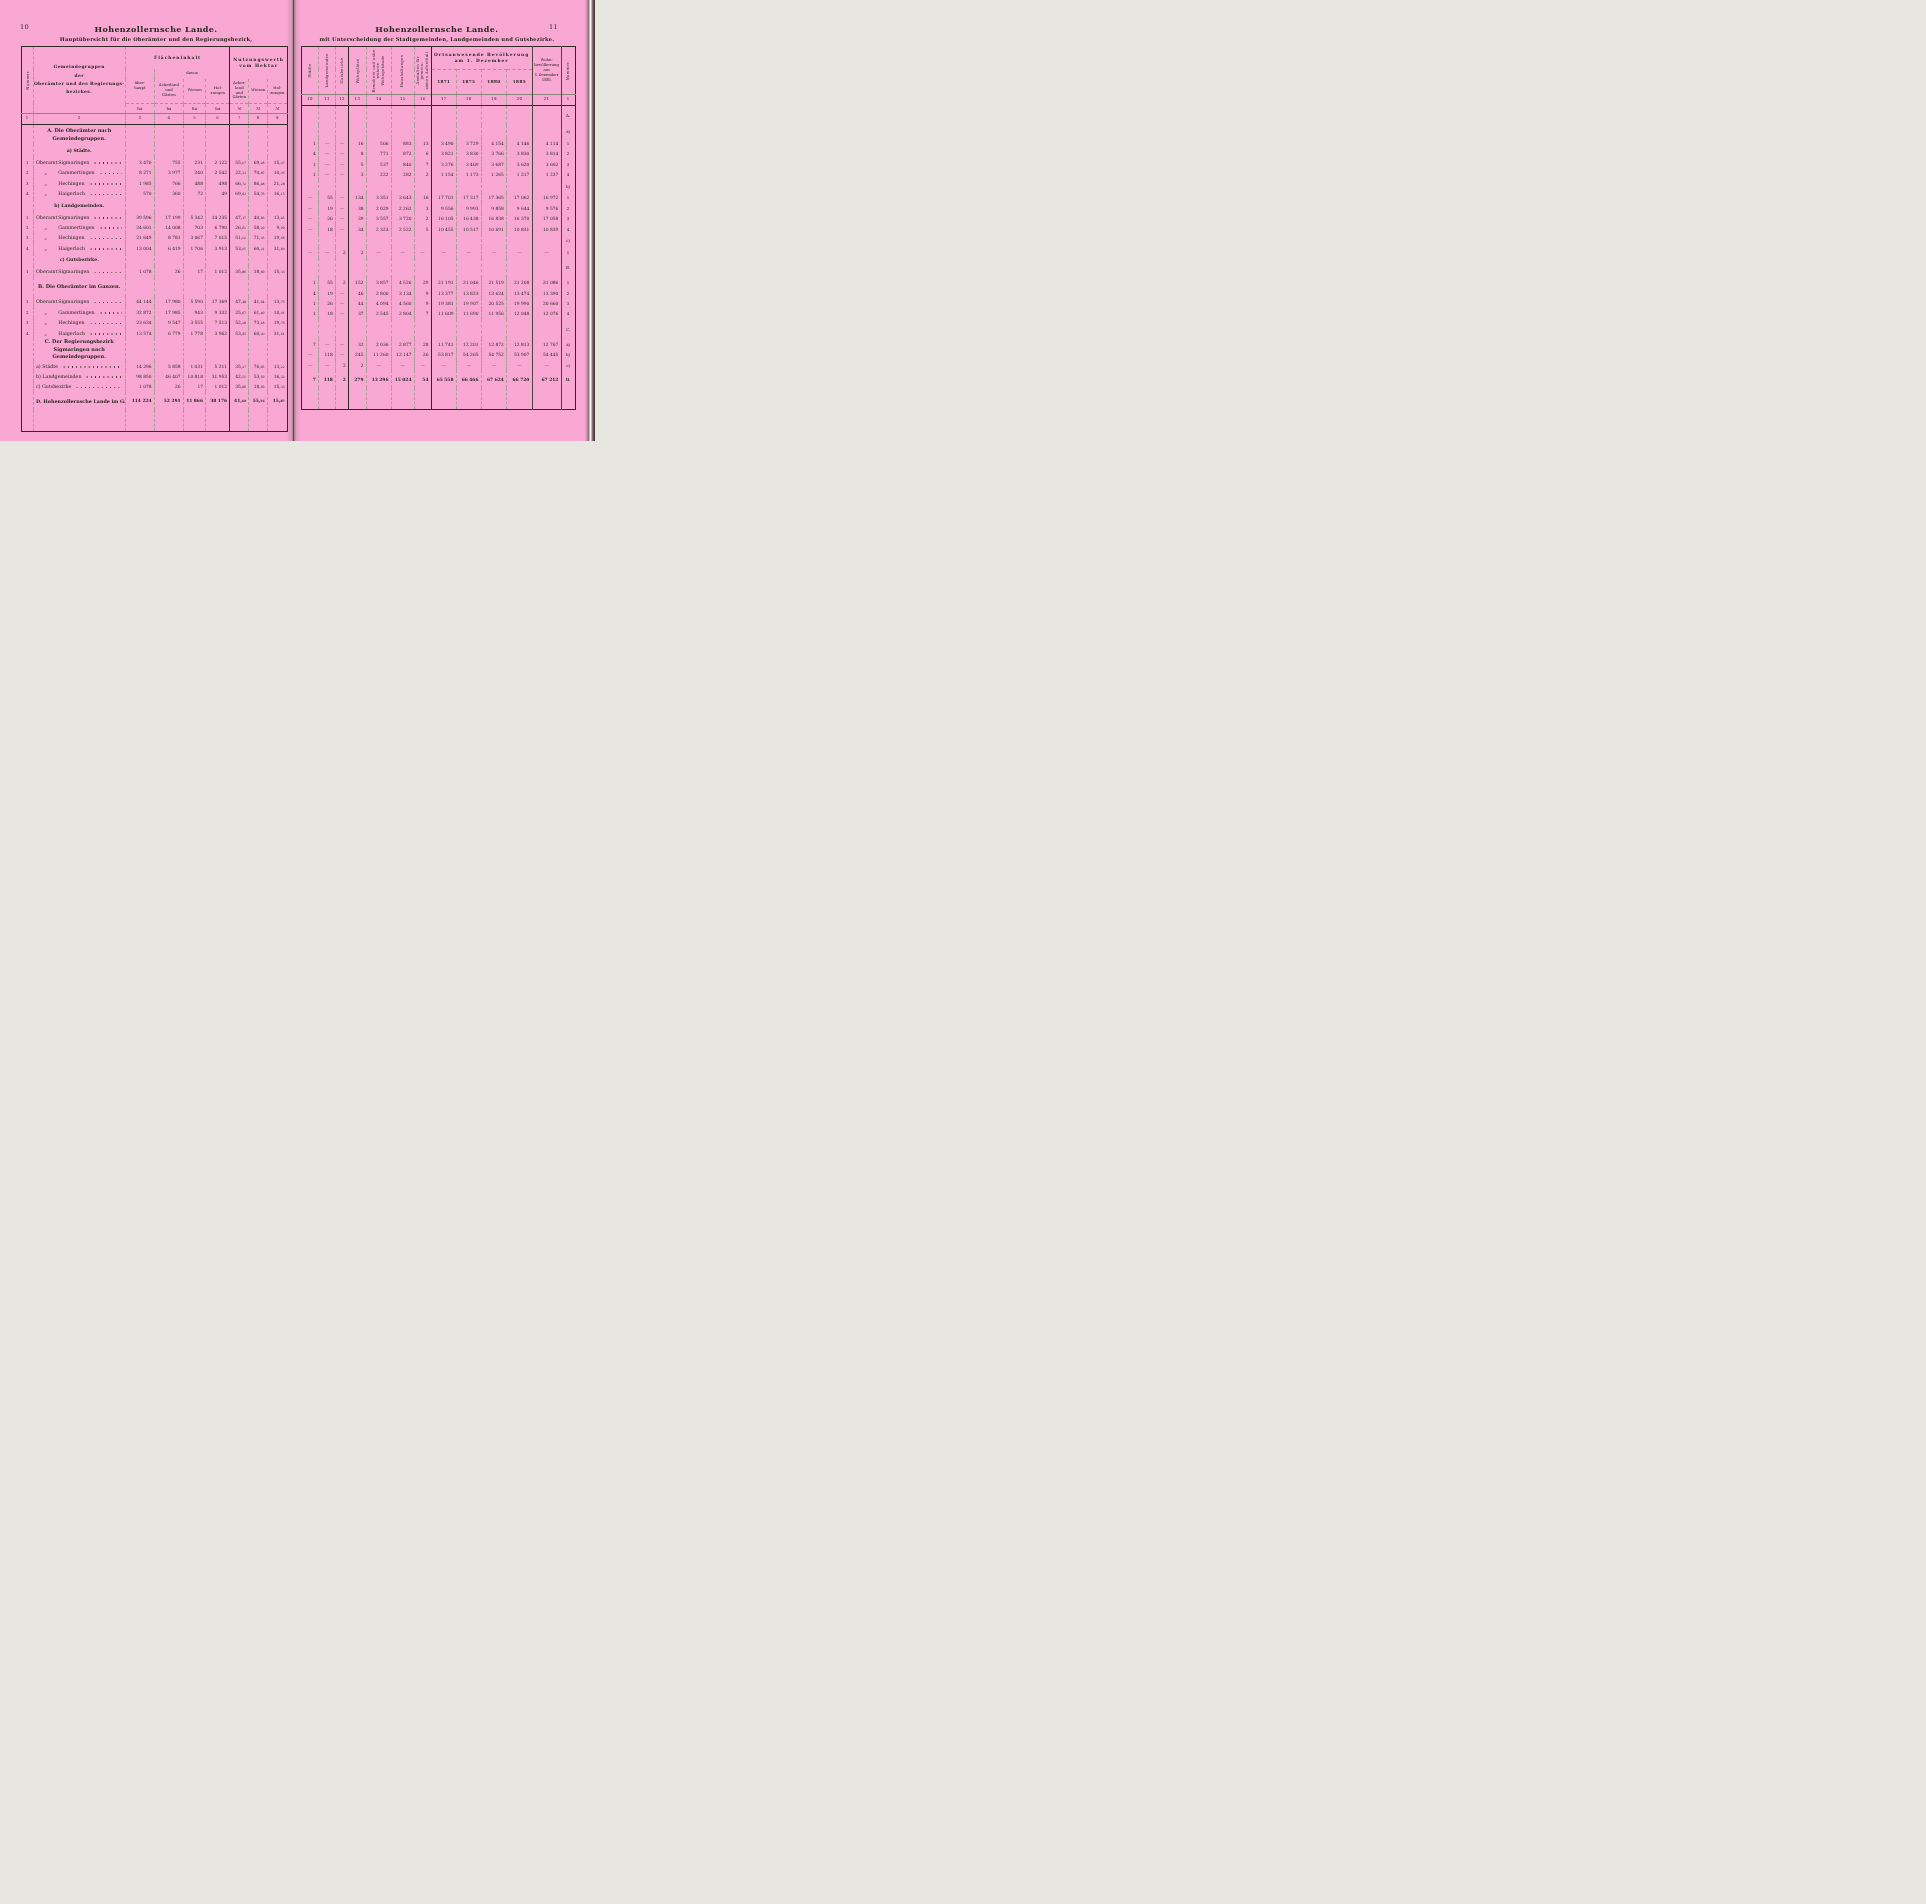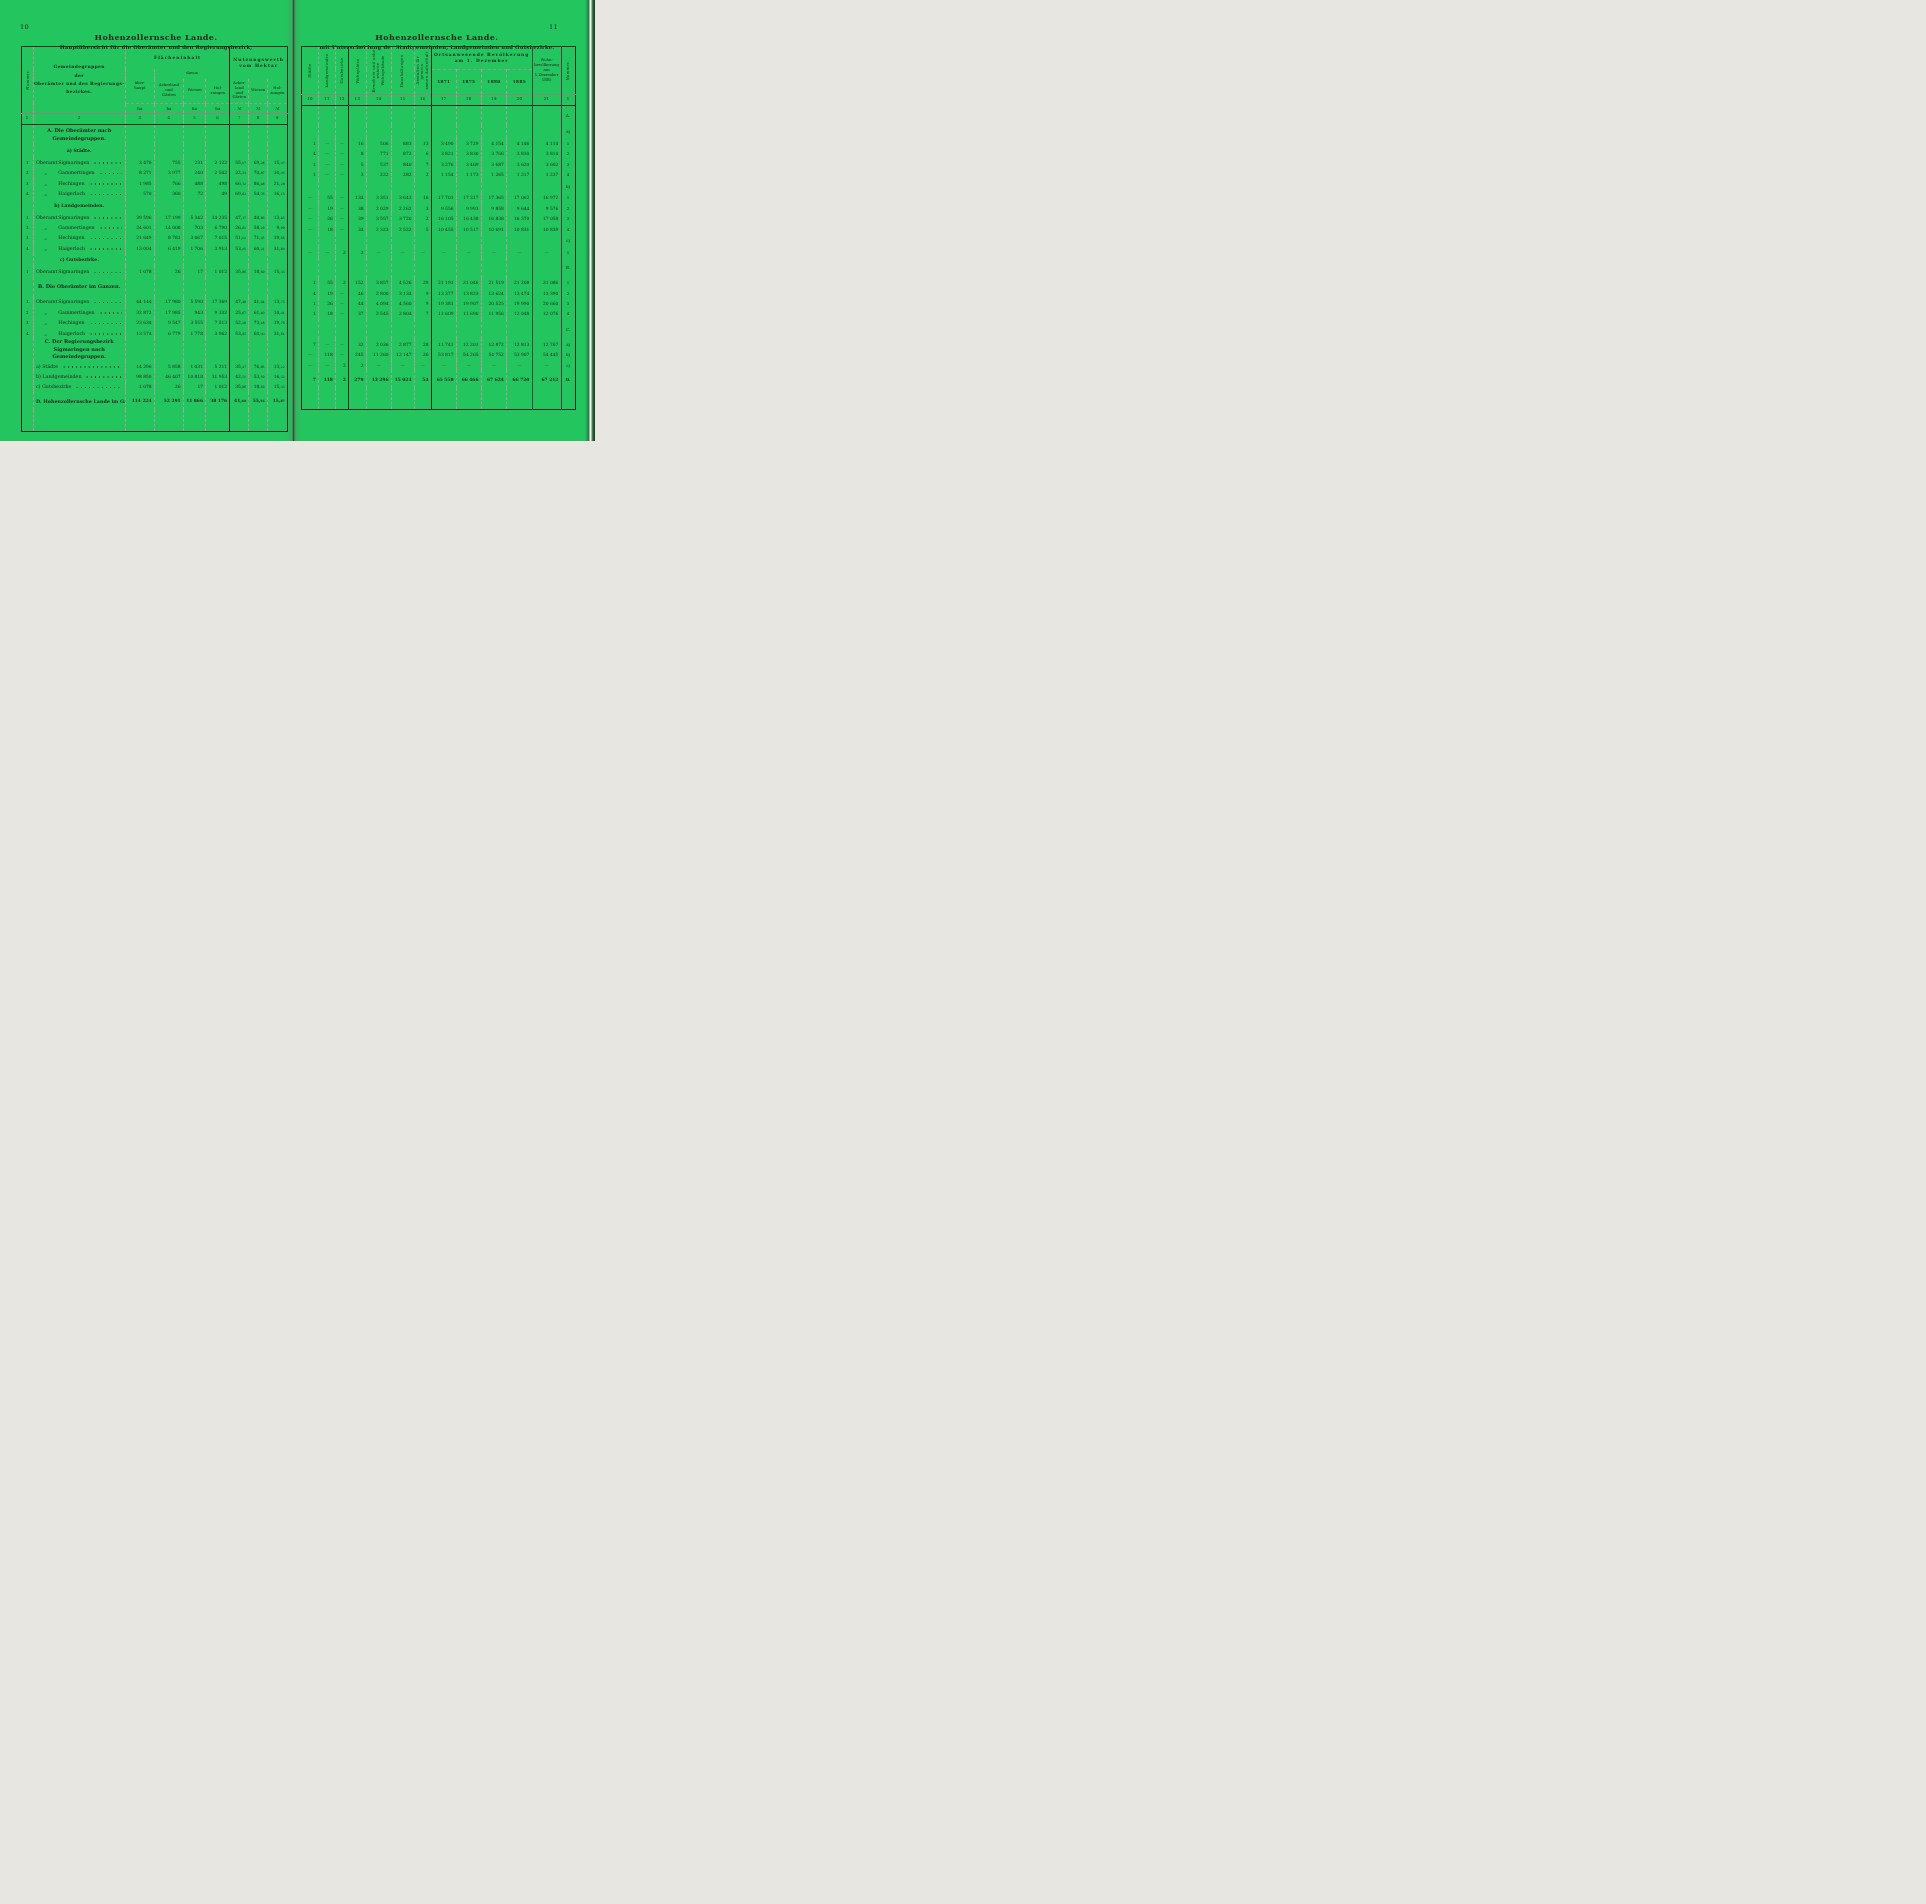--- a/index.html
+++ b/index.html
@@ -1,29 +1,29 @@
 <!DOCTYPE html>
 <html style="font-size:6.2px"><head>
 <meta charset="utf-8">
 <style>
   html,body{margin:0;padding:0;background:#e8e6e0;}
-  .book{position:relative;width:595px;height:441px;background:#22c55e;overflow:hidden;
+  .book{position:relative;width:595px;height:441px;background:#f9a8d4;overflow:hidden;
         font-family:"DejaVu Serif","Liberation Serif",serif;color:#26281f;}
   .binding{position:absolute;left:286px;top:0;bottom:0;width:14.6px;
         background:linear-gradient(90deg,rgba(0,0,0,0) 0%,rgba(120,117,108,.25) 35%,rgba(70,68,60,.55) 52%,rgba(120,117,108,.22) 68%,rgba(0,0,0,0) 100%);}
   .binding:after{content:"";position:absolute;left:6.5px;top:0;bottom:0;width:0.8px;background:rgba(40,38,32,.55);}
   .edge-right{position:absolute;right:0;top:0;bottom:0;width:10px;
         background:linear-gradient(90deg,rgba(0,0,0,0) 0%,rgba(50,48,42,.45) 35%,rgba(247,246,242,1) 55%,rgba(50,48,42,.65) 78%,rgba(30,28,24,.85) 100%);}
   .page{position:absolute;top:0;height:100%;}
   .page-left{left:0;width:290px;}
   .page-right{left:298px;width:288px;}
   .pageno{position:absolute;top:23px;font-size:6.5px;letter-spacing:0.4px;}
   .pageno.pl{left:20px;}
   .pageno.pr{right:28px;}
-  .titleblock{position:absolute;top:32px;text-align:center;}
+  .titleblock{position:absolute;top:24px;text-align:center;}
   .page-left .titleblock{left:23px;width:266px;}
   .page-right .titleblock{left:3.9px;width:270px;}
   .title{font-size:8px;font-weight:bold;letter-spacing:0.4px;}
   .subtitle{font-size:5.2px;font-weight:bold;margin-top:2.3px;letter-spacing:0.2px;}
   table.t{position:absolute;top:46px;border-collapse:collapse;table-layout:fixed;
         border:1.2px solid #2b2a23;}
   .page-left table.t{left:21px;width:267px;}
   .page-right table.t{left:3.1px;width:274px;}
   th,td{padding:0;margin:0;font-weight:normal;vertical-align:middle;overflow:hidden;}
   th{font-size:3.9px;line-height:1.25;text-align:center;white-space:pre-line;}

